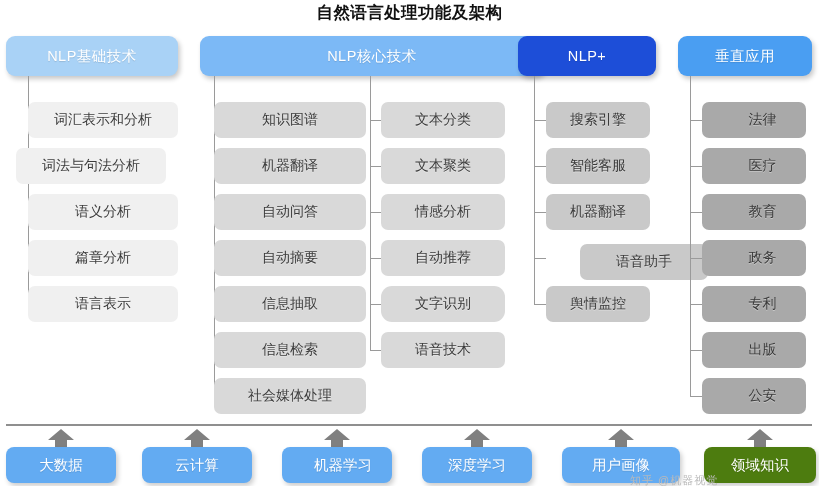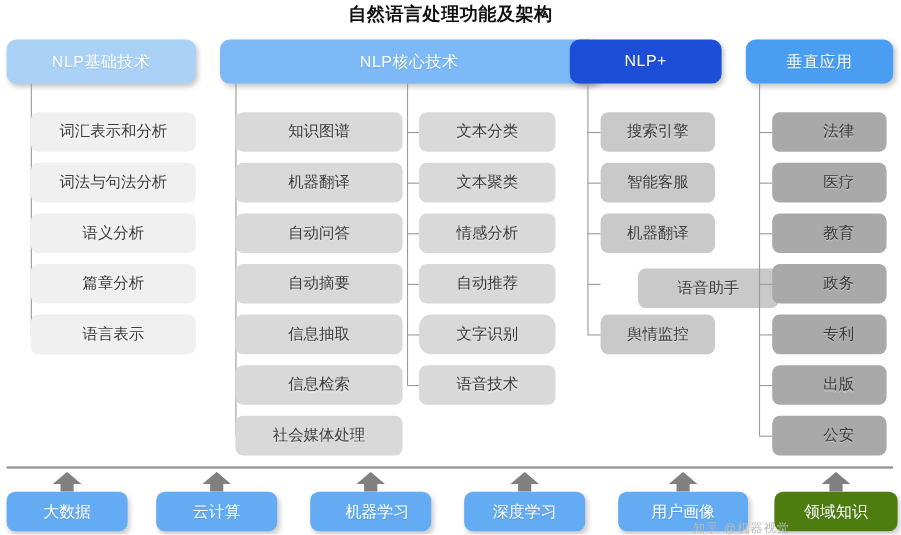--- a/index.html
+++ b/index.html
@@ -62,21 +62,21 @@
 
 <div id="page-title">自然语言处理功能及架构</div>
 
 <div id="diagram">
     <div class="column tint1" style="left: 6px;">
       <div class="col-header" style="width: 172px;">NLP基础技术</div>
       <div class="trunk" style="left: 22px; top: 40px; height: 228px;"></div>
       <div class="stub" style="left: 22px; top: 84px; width: 0px;"></div>
       <div class="item" style="left: 22px; top: 66px; width: 150px;">词汇表示和分析</div>
       <div class="stub" style="left: 22px; top: 130px; width: 0px;"></div>
-      <div class="item" style="left: 22px; top: 112px; width: 150px;">词法与句法分析</div>
+      <div class="item" style="left: 10px; top: 112px; width: 150px;">词法与句法分析</div>
       <div class="stub" style="left: 22px; top: 176px; width: 0px;"></div>
       <div class="item" style="left: 22px; top: 158px; width: 150px;">语义分析</div>
       <div class="stub" style="left: 22px; top: 222px; width: 0px;"></div>
       <div class="item" style="left: 22px; top: 204px; width: 150px;">篇章分析</div>
       <div class="stub" style="left: 22px; top: 268px; width: 0px;"></div>
       <div class="item" style="left: 22px; top: 250px; width: 150px;">语言表示</div>
     </div>
     <div class="column tint2" style="left: 200px;">
       <div class="col-header" style="width: 344px;">NLP核心技术</div>
       <div class="trunk" style="left: 14px; top: 40px; height: 320px;"></div>

